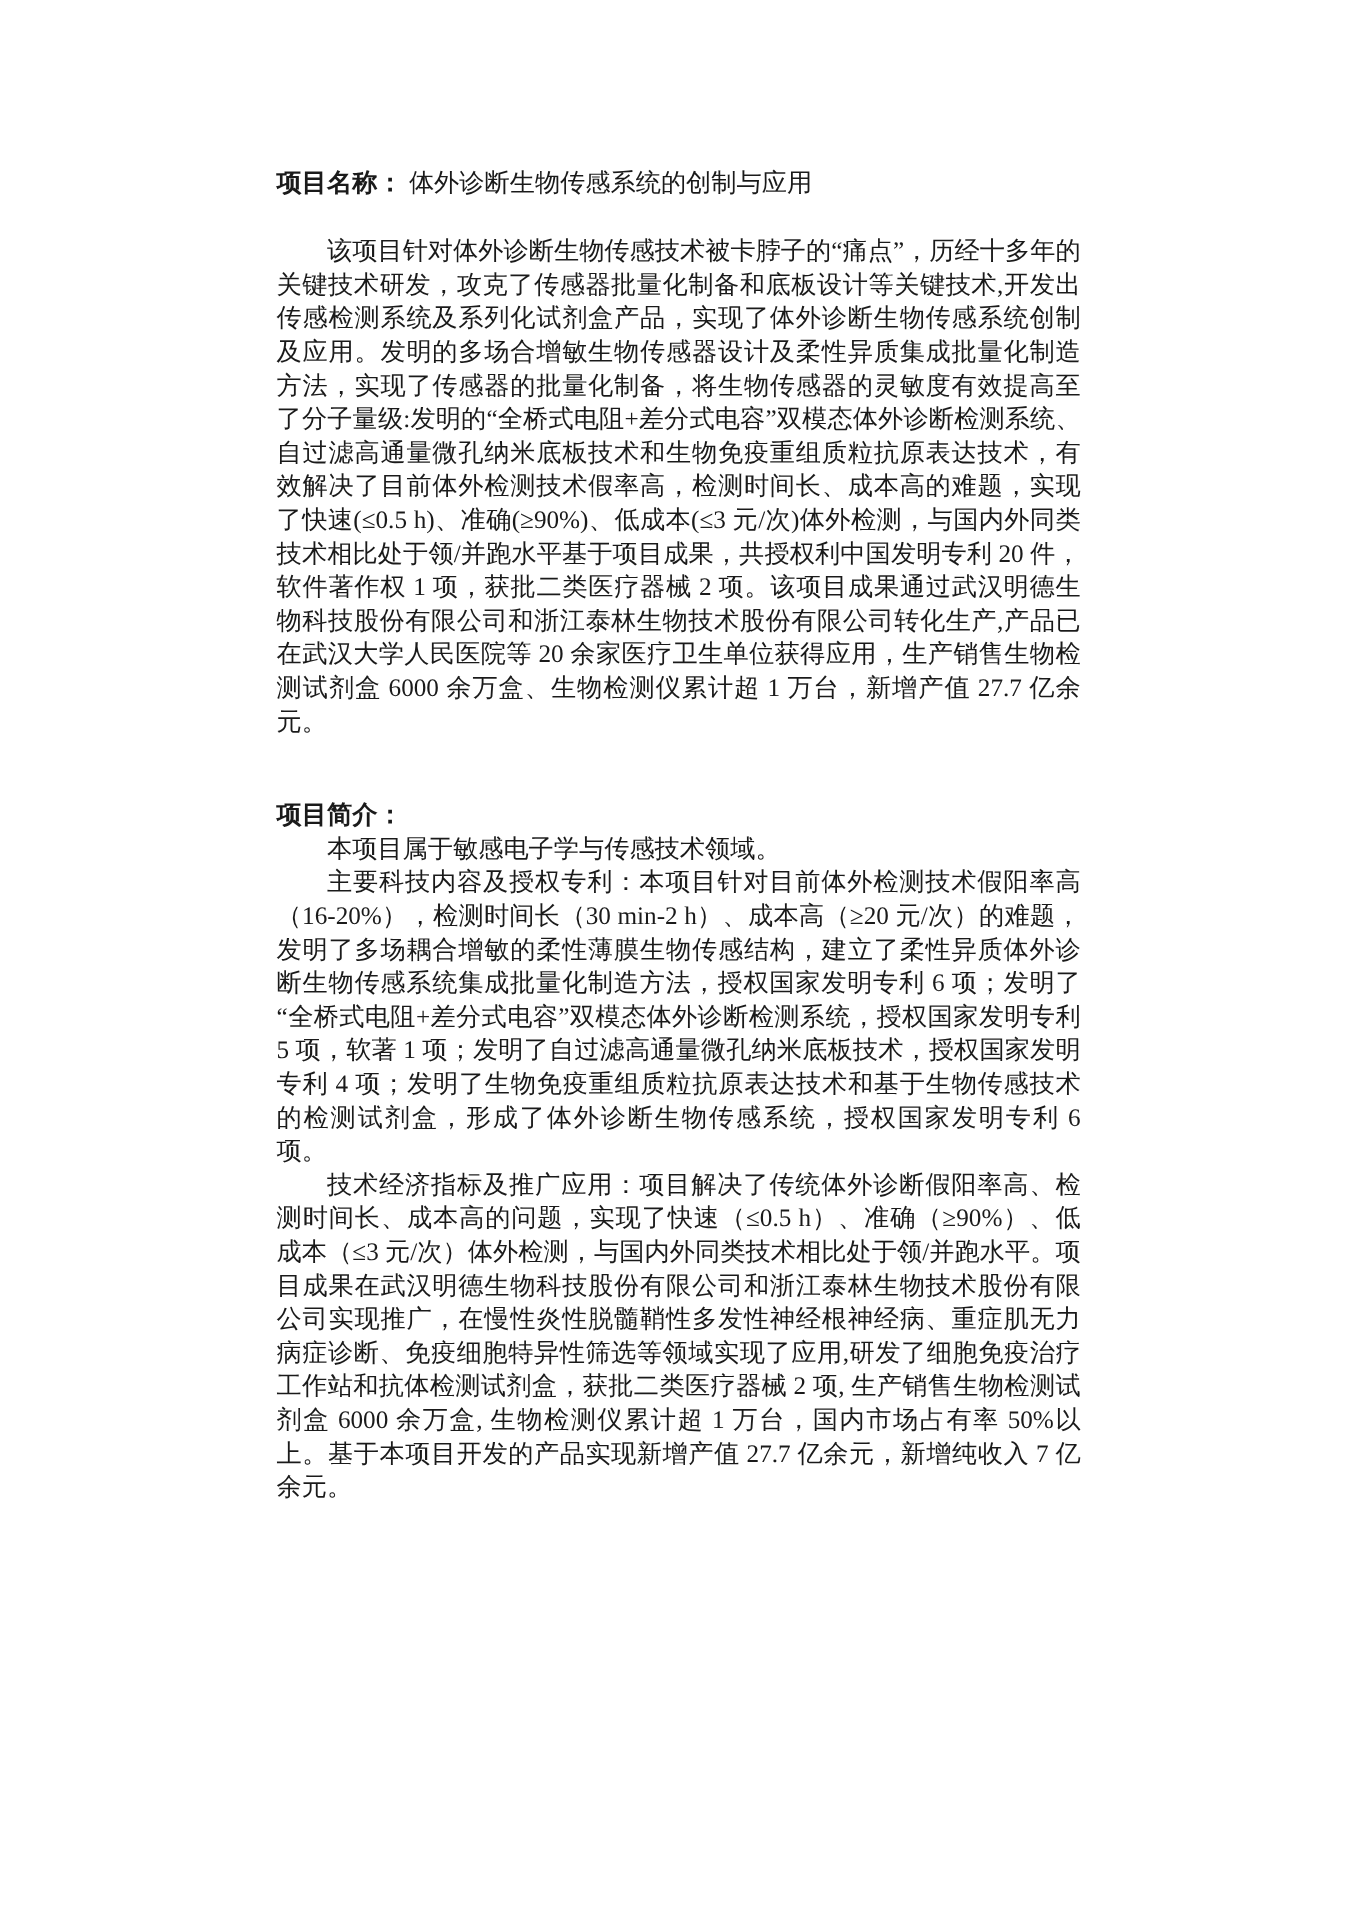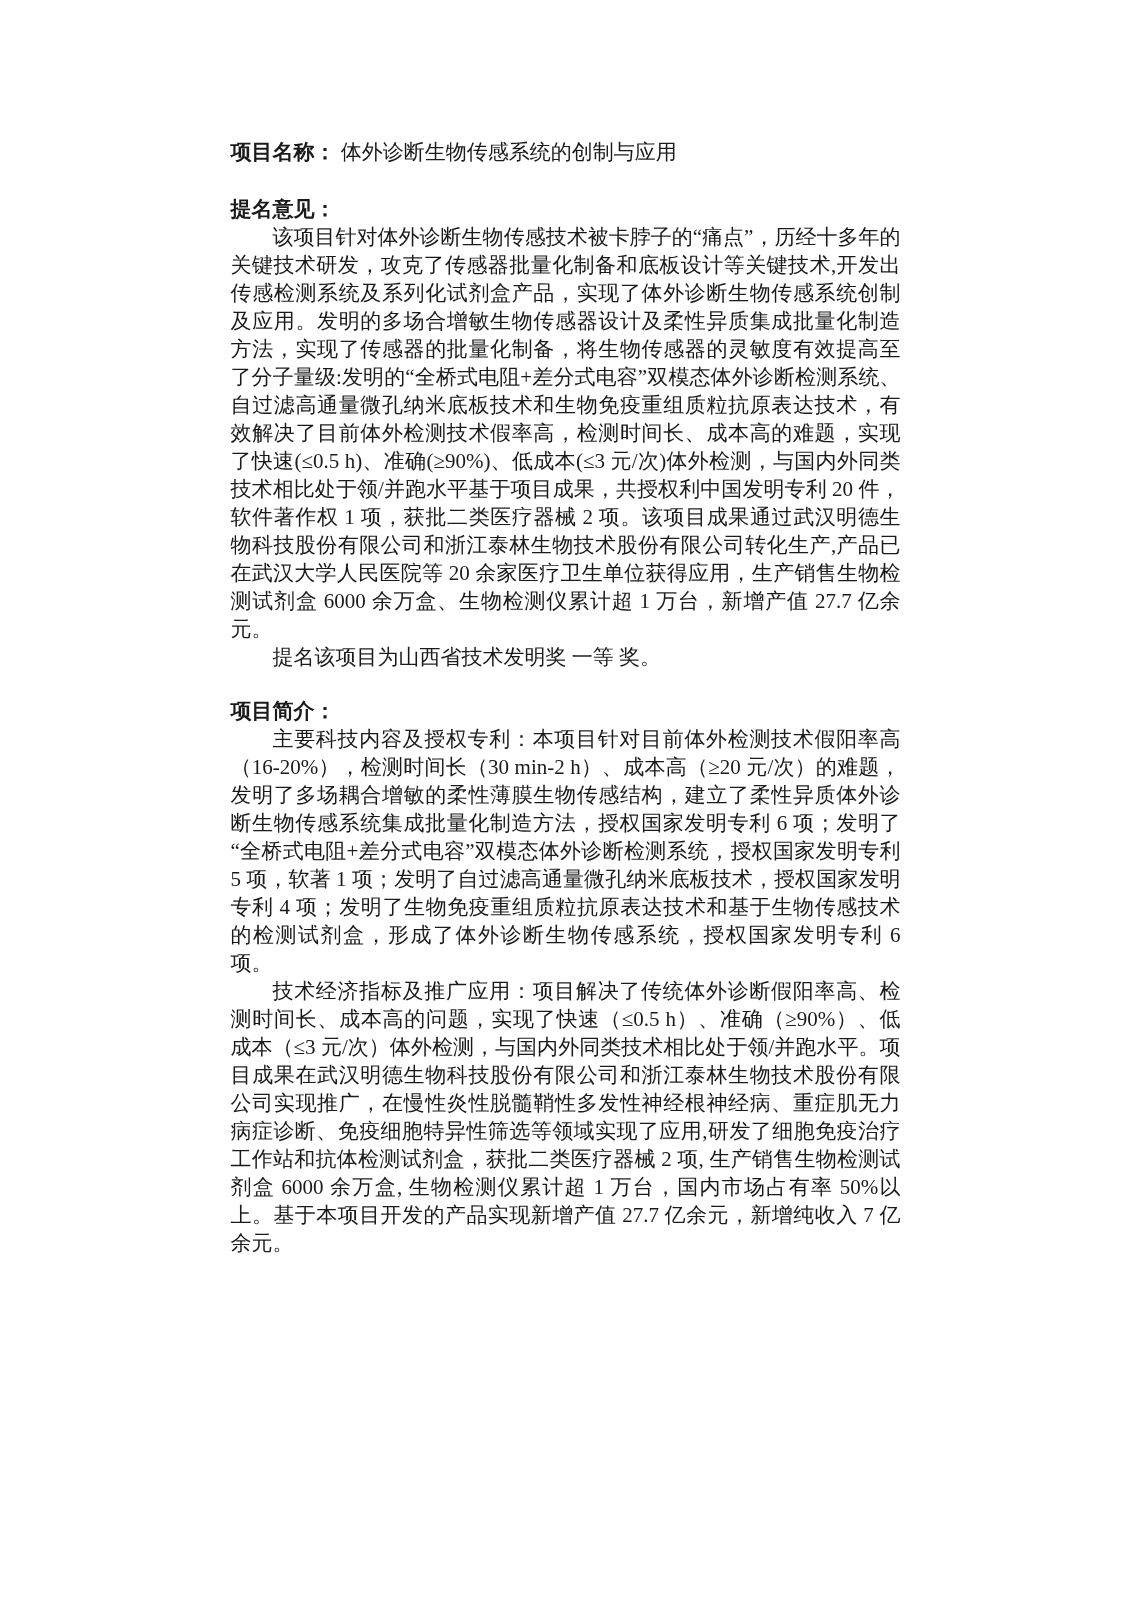--- a/index.html
+++ b/index.html
@@ -28,40 +28,39 @@
     font-weight: bold;
   }
   .field-value {
     font-weight: normal;
   }
   .section-heading {
     font-weight: bold;
     margin: 0;
   }
   .section-heading.intro {
-    margin-top: 26px;
+    margin-top: 50px;
   }
   .para {
     margin: 0;
     text-indent: 2em;
     text-align: justify;
   }
 </style>
 </head>
 <body>
 
 <div class="page">
 
   <p class="field-line">
     <span class="field-label">项目名称：</span>
     <span class="field-value">体外诊断生物传感系统的创制与应用</span>
   </p>
 
 
-  <p class="section-heading">提名意见：</p>
   <p class="para">该项目针对体外诊断生物传感技术被卡脖子的“痛点”，历经十多年的关键技术研发，攻克了传感器批量化制备和底板设计等关键技术,开发出传感检测系统及系列化试剂盒产品，实现了体外诊断生物传感系统创制及应用。发明的多场合增敏生物传感器设计及柔性异质集成批量化制造方法，实现了传感器的批量化制备，将生物传感器的灵敏度有效提高至了分子量级:发明的“全桥式电阻+差分式电容”双模态体外诊断检测系统、自过滤高通量微孔纳米底板技术和生物免疫重组质粒抗原表达技术，有效解决了目前体外检测技术假率高，检测时间长、成本高的难题，实现了快速(≤0.5 h)、准确(≥90%)、低成本(≤3 元/次)体外检测，与国内外同类技术相比处于领/并跑水平基于项目成果，共授权利中国发明专利 20 件，软件著作权 1 项，获批二类医疗器械 2 项。该项目成果通过武汉明德生物科技股份有限公司和浙江泰林生物技术股份有限公司转化生产,产品已在武汉大学人民医院等 20 余家医疗卫生单位获得应用，生产销售生物检测试剂盒 6000 余万盒、生物检测仪累计超 1 万台，新增产值 27.7 亿余元。</p>
-  <p class="para">提名该项目为山西省技术发明奖 一等 奖。</p>
 
   <p class="section-heading intro">项目简介：</p>
+  <p class="para">本项目属于敏感电子学与传感技术领域。</p>
   <p class="para">主要科技内容及授权专利：本项目针对目前体外检测技术假阳率高（16-20%），检测时间长（30 min-2 h）、成本高（≥20 元/次）的难题，发明了多场耦合增敏的柔性薄膜生物传感结构，建立了柔性异质体外诊断生物传感系统集成批量化制造方法，授权国家发明专利 6 项；发明了“全桥式电阻+差分式电容”双模态体外诊断检测系统，授权国家发明专利 5 项，软著 1 项；发明了自过滤高通量微孔纳米底板技术，授权国家发明专利 4 项；发明了生物免疫重组质粒抗原表达技术和基于生物传感技术的检测试剂盒，形成了体外诊断生物传感系统，授权国家发明专利 6 项。</p>
   <p class="para">技术经济指标及推广应用：项目解决了传统体外诊断假阳率高、检测时间长、成本高的问题，实现了快速（≤0.5 h）、准确（≥90%）、低成本（≤3 元/次）体外检测，与国内外同类技术相比处于领/并跑水平。项目成果在武汉明德生物科技股份有限公司和浙江泰林生物技术股份有限公司实现推广，在慢性炎性脱髓鞘性多发性神经根神经病、重症肌无力病症诊断、免疫细胞特异性筛选等领域实现了应用,研发了细胞免疫治疗工作站和抗体检测试剂盒，获批二类医疗器械 2 项, 生产销售生物检测试剂盒 6000 余万盒, 生物检测仪累计超 1 万台，国内市场占有率 50%以上。基于本项目开发的产品实现新增产值 27.7 亿余元，新增纯收入 7 亿余元。</p>
 
 </div>
 
 </body></html>

